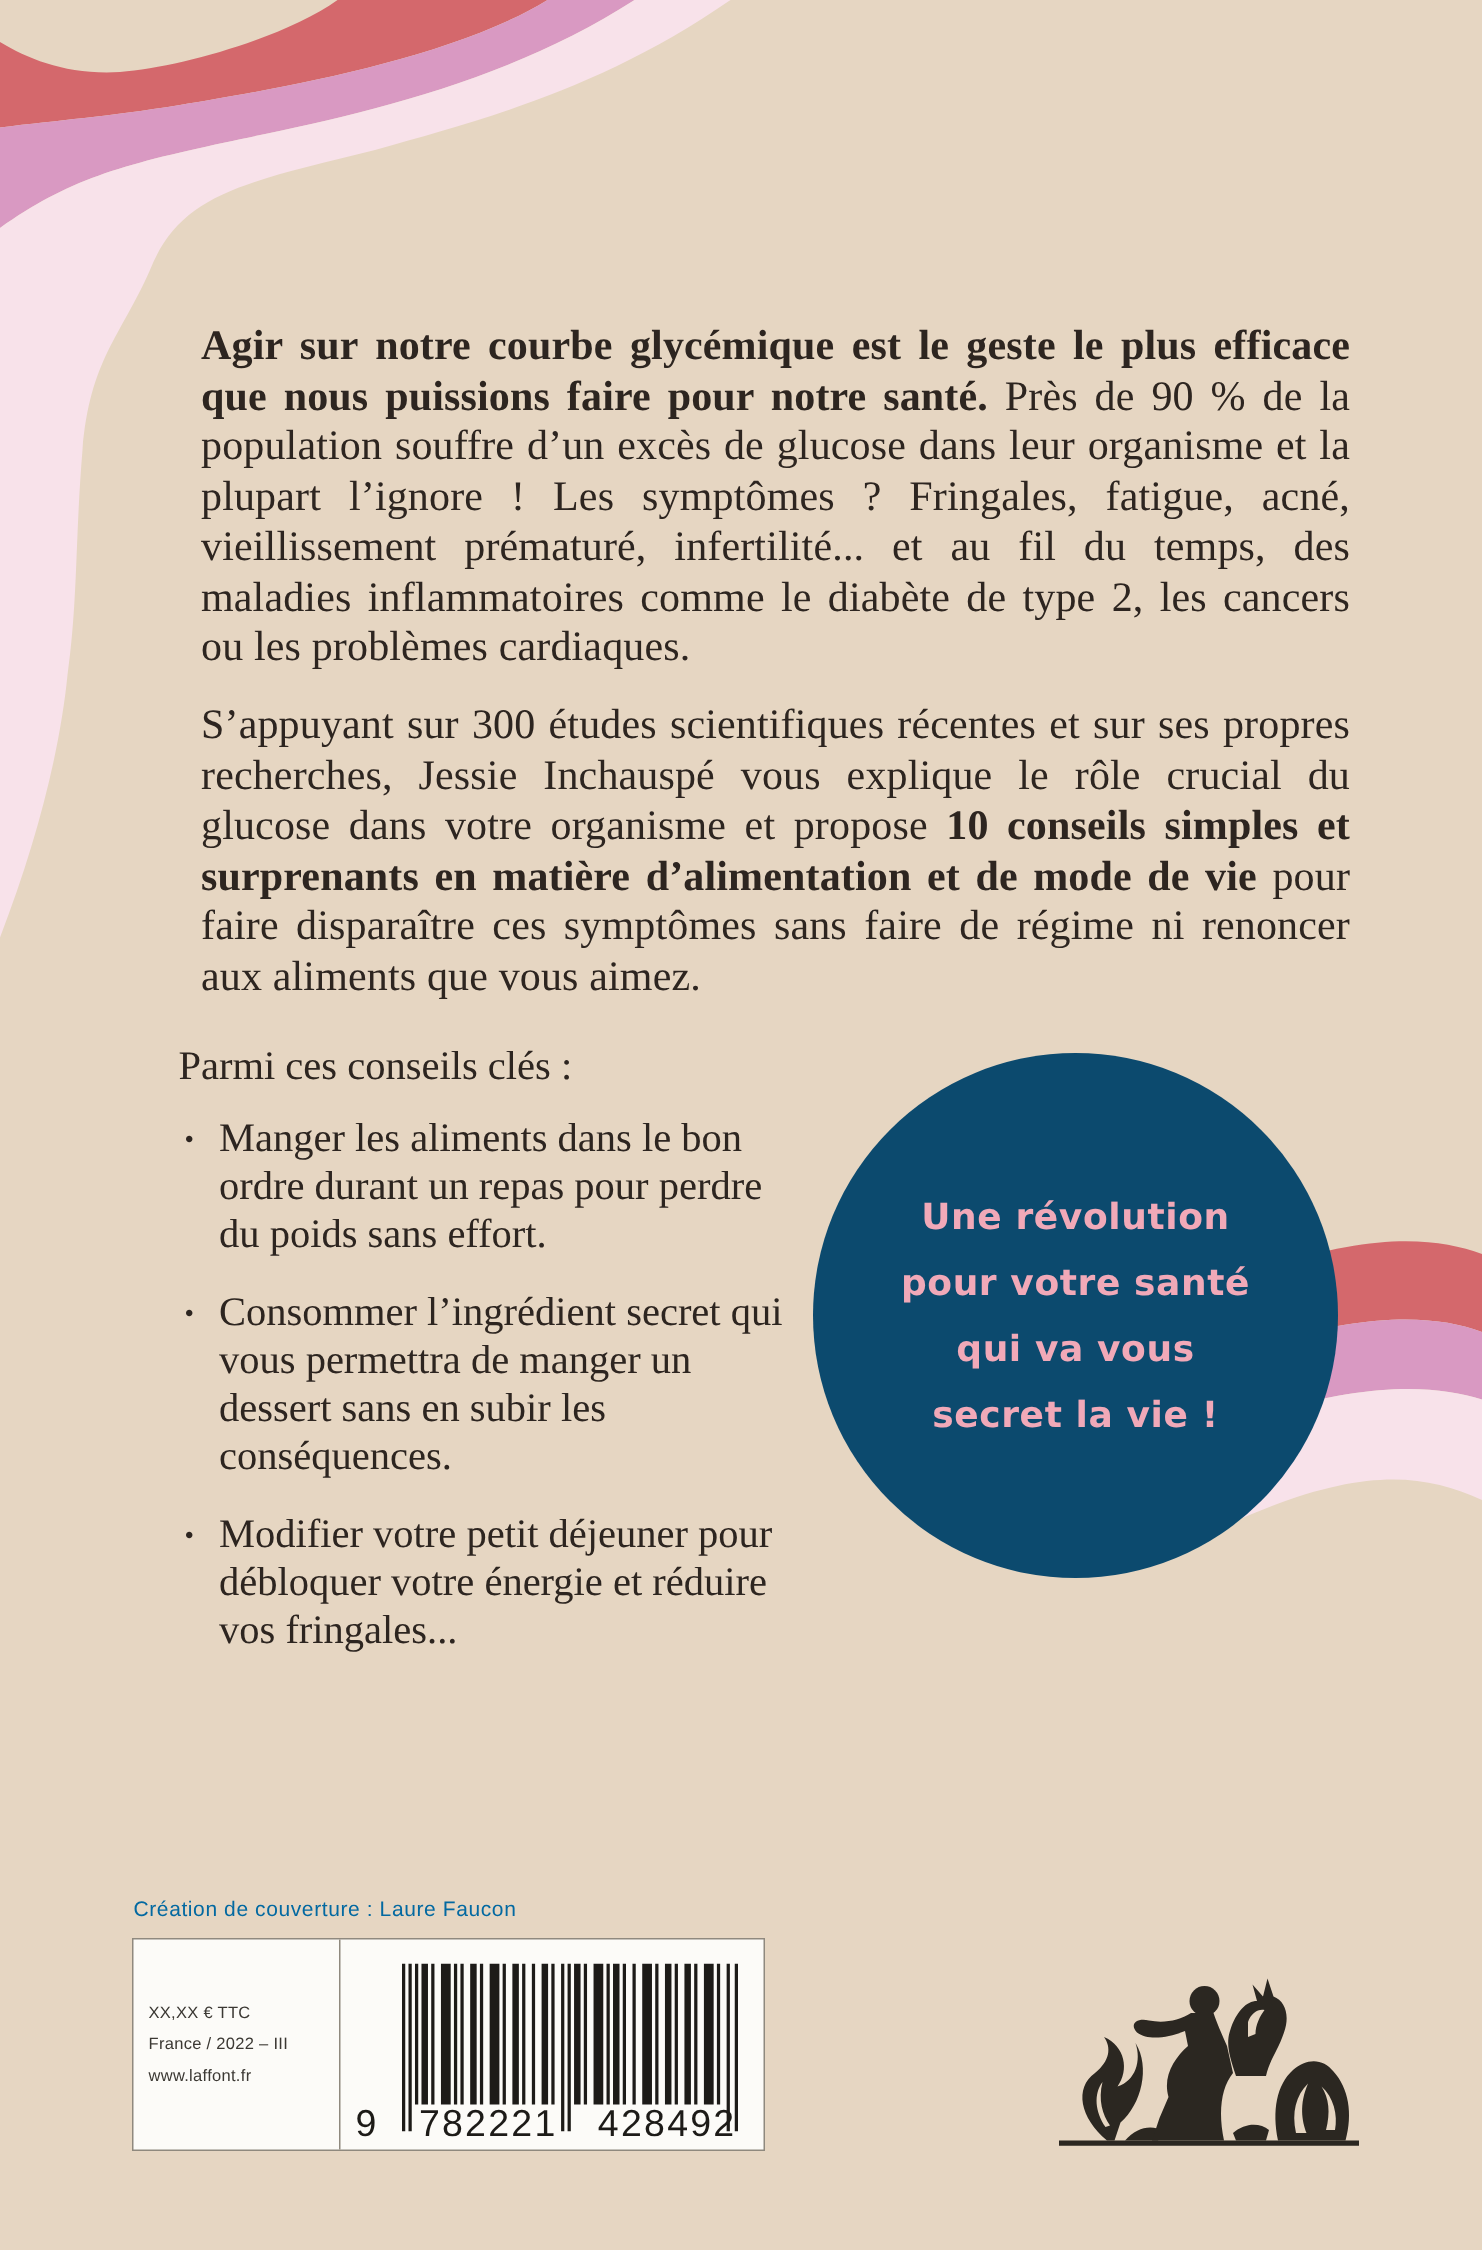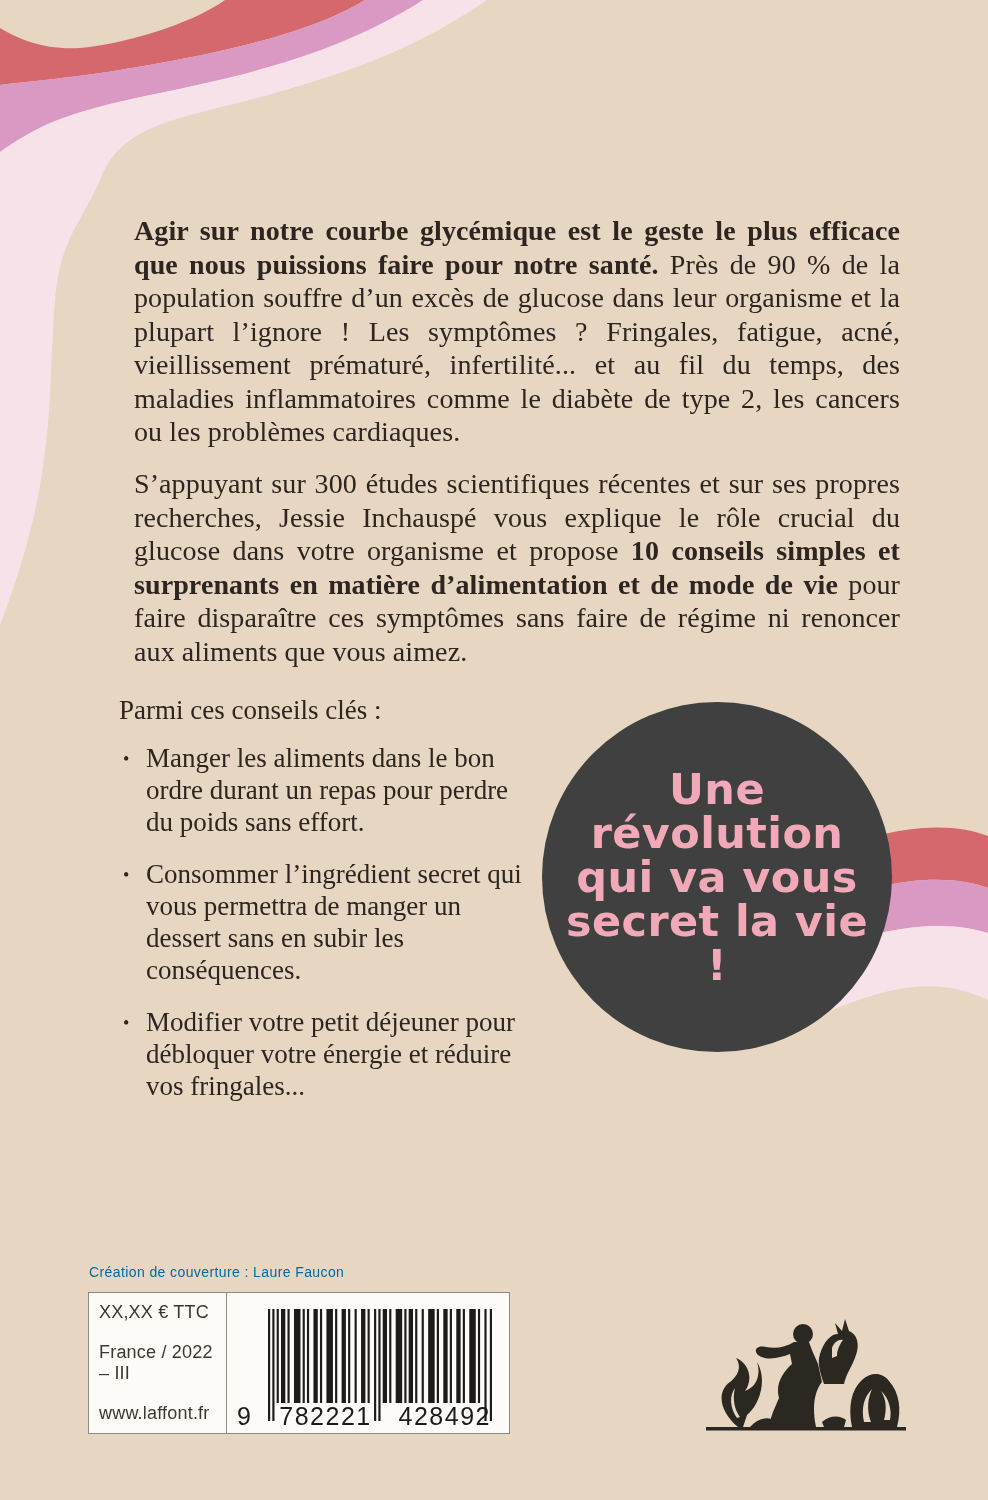--- a/index.html
+++ b/index.html
@@ -17,35 +17,35 @@
   .p2{top:451px}
   .para strong{font-weight:700}
 
   .tips{position:absolute;left:119px;top:694px;width:404px;font-size:27px;line-height:32px;}
   .tips-intro{margin:0 0 16px 0;}
   .tip{position:relative;padding-left:27px;margin-bottom:20px;}
   .bullet{position:absolute;left:4px;top:1px;font-size:18px;}
 
   .badge{
     position:absolute;left:542px;top:702px;width:350px;height:350px;border-radius:50%;
-    background:#404040;display:flex;flex-direction:column;justify-content:center;align-items:center;
+    background:#0c4a6e;display:flex;flex-direction:column;justify-content:center;align-items:center;
     text-align:center;font-family:"DejaVu Sans",sans-serif;font-weight:bold;
-    font-size:43px;line-height:44px;color:#f1a9b8;letter-spacing:.4px;padding:0 10px;box-sizing:border-box;
+    font-size:24px;line-height:44px;color:#f1a9b8;letter-spacing:.4px;padding:0 10px;box-sizing:border-box;
   }
 
   .bio{position:absolute;left:124px;top:1136px;font-style:italic;font-size:25px;line-height:30.5px;}
 
   .credits{position:absolute;left:89px;top:1264px;font-family:"Liberation Sans",sans-serif;
     font-size:14px;letter-spacing:.4px;color:#0369a1;}
 
   .price-box{position:absolute;left:88px;top:1292px;width:422px;height:142px;
     background:#fcfbf8;border:1px solid #8f897e;box-sizing:border-box;}
   .price-left{position:absolute;left:0;top:0;height:100%;width:138px;box-sizing:border-box;
-    border-right:1px solid #8f897e;display:flex;flex-direction:column;justify-content:center;gap:19px;
-    padding-left:10px;font-family:"Liberation Sans",sans-serif;font-size:18px;color:#3b3833;letter-spacing:.2px;}
+    border-right:1px solid #8f897e;display:flex;flex-direction:column;justify-content:center;gap:9px;
+    padding-left:10px;font-family:"Liberation Sans",sans-serif;font-size:11px;color:#3b3833;letter-spacing:.2px;}
   .barcode{position:absolute;left:179px;top:16px;}
   .bars{fill:#1d1b18}
   .isbn{position:absolute;left:148px;top:109px;width:254px;display:flex;justify-content:space-between;
     font-family:"Liberation Sans",sans-serif;font-size:25px;color:#1d1b18;letter-spacing:1.5px;}
 
   .logo{position:absolute;left:704px;top:1310px;}
   .ink{fill:#2b2721}
   .paper{fill:#e6d6c2}
 </style>
 </head>
@@ -79,20 +79,21 @@
       <span>Consommer l’ingrédient secret qui vous permettra de manger un dessert sans en subir les conséquences.</span>
     </div>
     <div class="tip">
       <span class="bullet">•</span>
       <span>Modifier votre petit déjeuner pour débloquer votre énergie et réduire vos fringales...</span>
     </div>
   </div>
 
   <div class="badge">
     <div>Une révolution</div>
+    <div>pour votre santé</div>
     <div>qui va vous</div>
     <div>secret la vie !</div>
   </div>
 
 
   <div class="credits">Création de couverture : Laure Faucon</div>
 
   <div class="price-box">
     <div class="price-left">
       <div>XX,XX € TTC</div>

